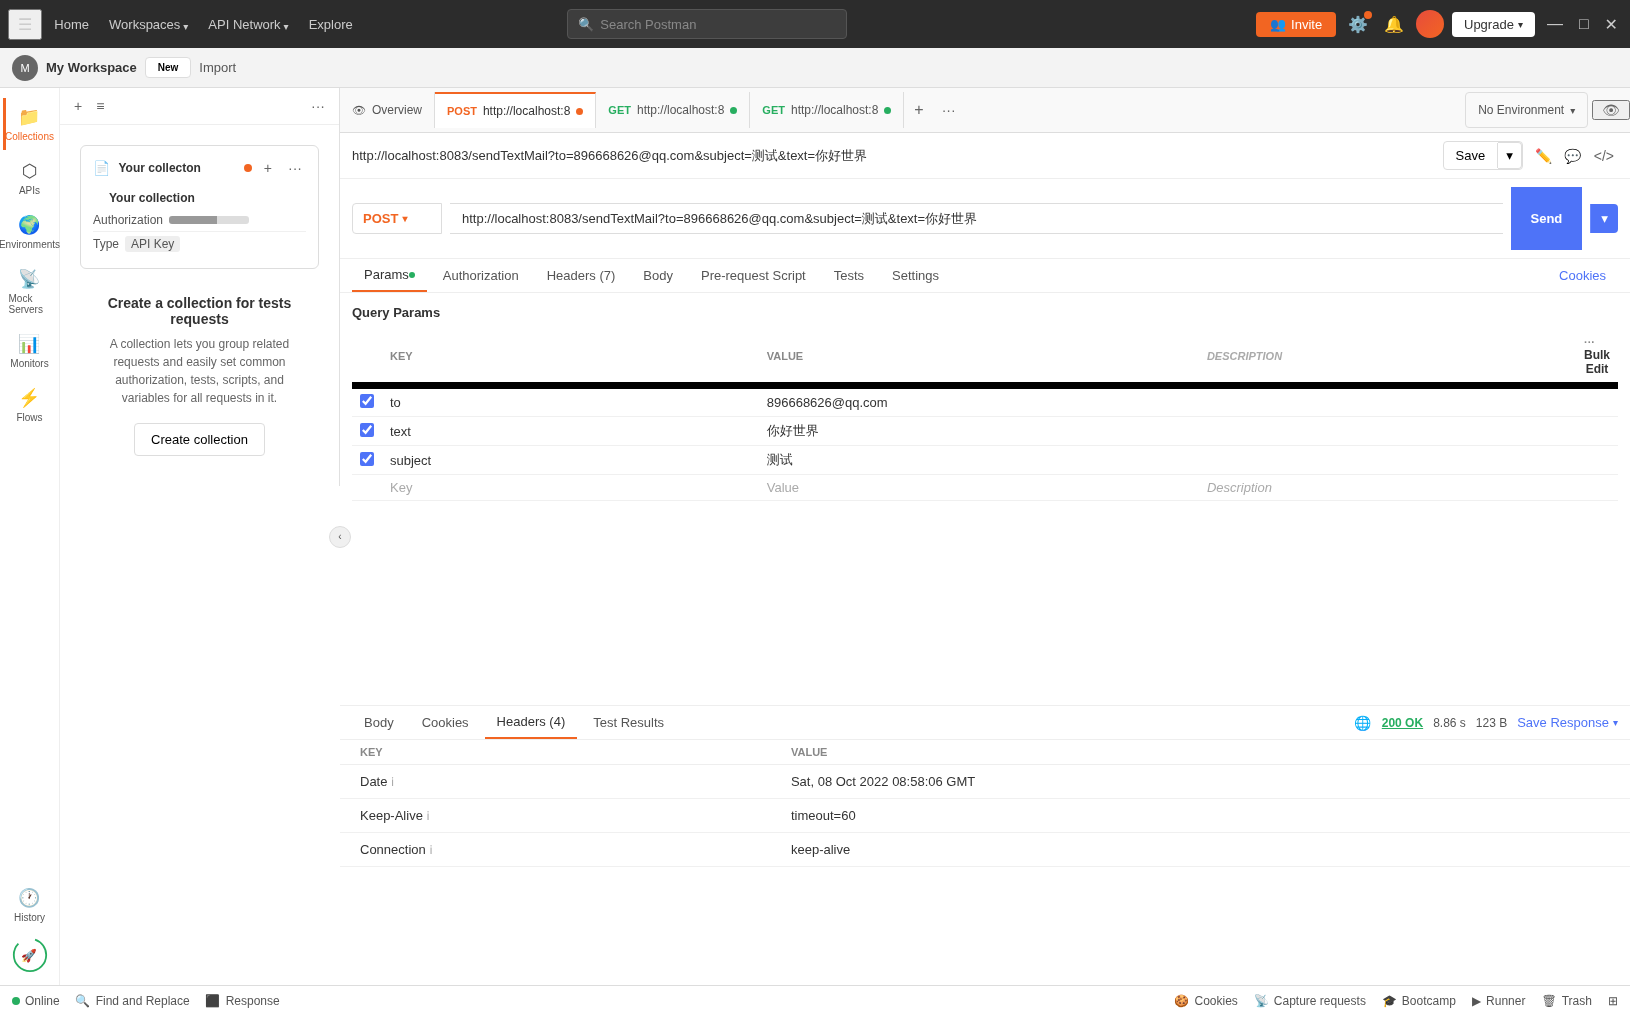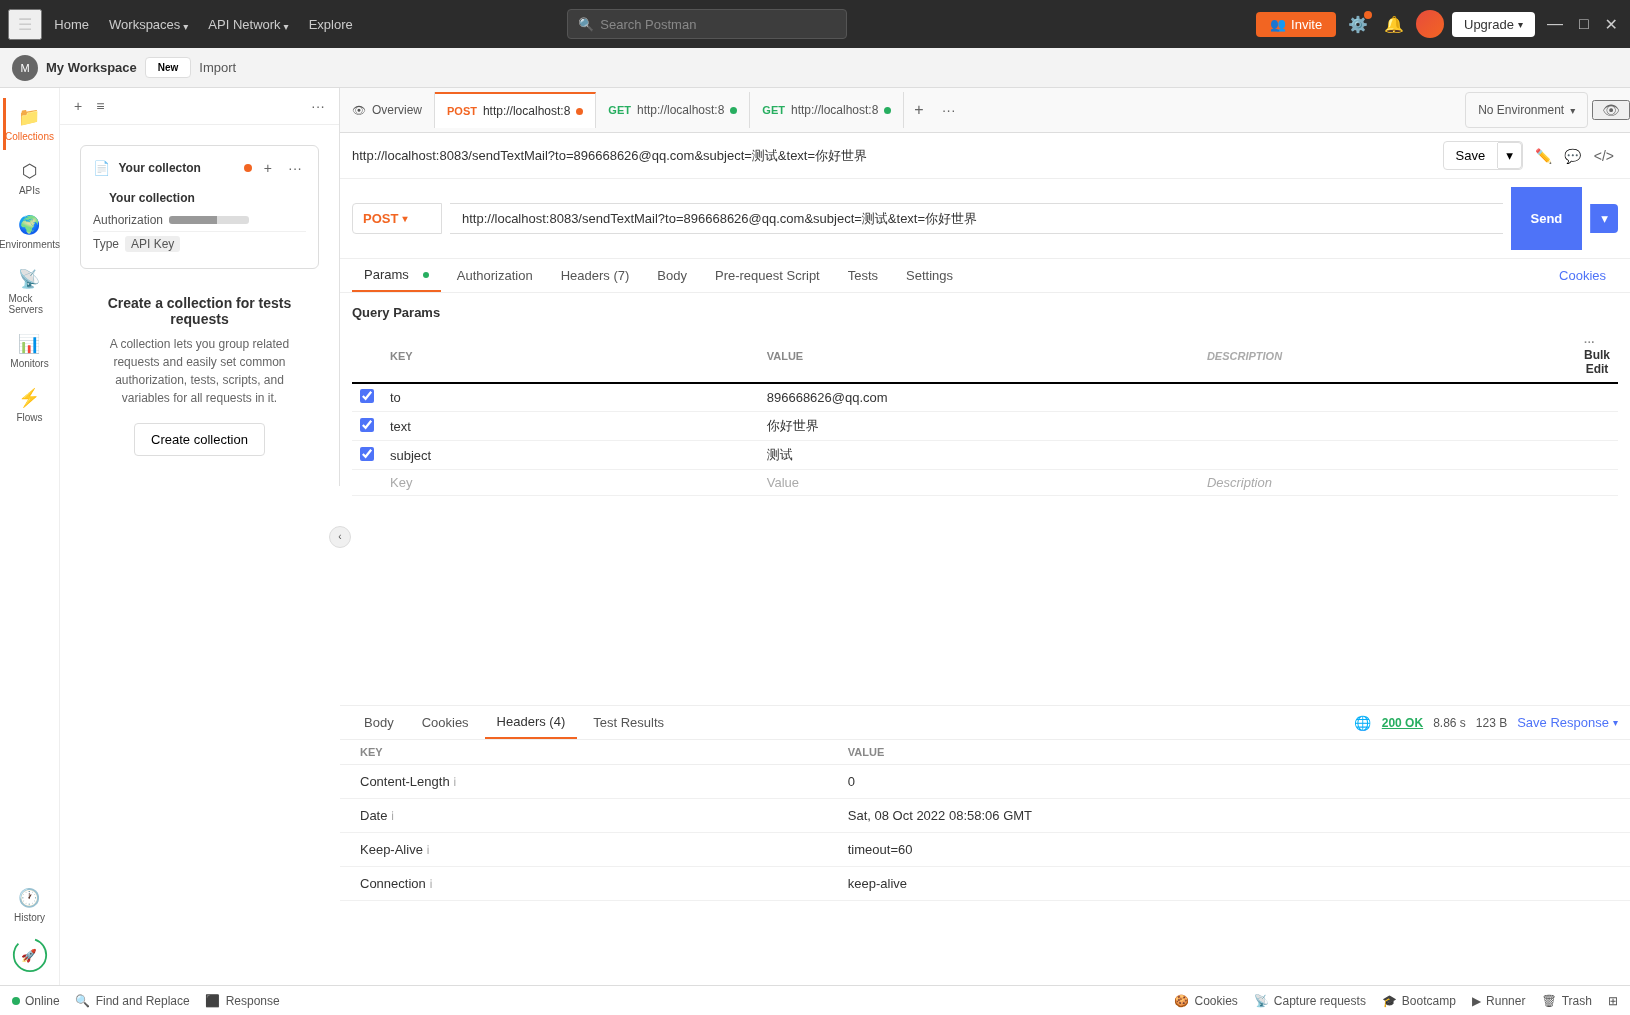--- a/index.html
+++ b/index.html
@@ -87,31 +87,31 @@
 
     
     .request-area { padding: 8px 12px; border-bottom: 1px solid #eee; display: flex; align-items: center; gap: 8px; background: #fff; }
     .method-select { background: #fff; border: 1px solid #ddd; border-radius: 4px 0 0 4px; padding: 7px 10px; cursor: pointer; font-size: 13px; font-weight: 600; color: #f26522; display: flex; align-items: center; gap: 4px; min-width: 90px; }
     .url-input { flex: 1; border: 1px solid #ddd; border-left: none; border-right: none; padding: 7px 12px; font-size: 13px; outline: none; color: #333; }
     .btn-send { background: #4e73f8; color: #fff; border: none; border-radius: 0; padding: 24px 20px; cursor: pointer; font-size: 13px; font-weight: 700; }
     .send-dropdown-btn { background: #4e73f8; color: #fff; border: none; border-left: 1px solid #6b8afb; border-radius: 0 4px 4px 0; padding: 7px 10px; cursor: pointer; }
 
     
     .request-tabs { display: flex; align-items: center; padding: 0 12px; border-bottom: 1px solid #eee; background: #fff; gap: 4px; }
-    .req-tab { padding: 8px 12px; cursor: pointer; font-size: 13px; color: #555; position: relative; display: flex; align-items: center; gap: 14px; }
+    .req-tab { padding: 8px 12px; cursor: pointer; font-size: 13px; color: #555; position: relative; display: flex; align-items: center; gap: 0; }
     .req-tab.active { color: #333; border-bottom: 2px solid #f26522; }
     .req-tab-dot { width: 6px; height: 6px; border-radius: 50%; background: #27ae60; }
     .req-tab-right { margin-left: auto; }
     .btn-cookies-link { background: none; border: none; cursor: pointer; color: #4e73f8; font-size: 13px; }
 
     
     .params-section { padding: 12px; flex: 1; overflow-y: auto; background: #fff; }
     .params-label { font-size: 13px; font-weight: 600; margin-bottom: 10px; }
     .params-table { width: 100%; border-collapse: collapse; }
-    .params-table th { text-align: left; font-size: 11px; font-weight: 600; color: #888; padding: 6px 8px; border-bottom: 2px solid #000000; }
+    .params-table th { text-align: left; font-size: 11px; font-weight: 600; color: #888; padding: 6px 8px; border-bottom: 7px solid #000000; }
     .params-table td { padding: 5px 8px; border-bottom: 1px solid #f0f0f0; font-size: 13px; vertical-align: middle; }
     .params-table .key-col { width: 30%; }
     .params-table .val-col { width: 35%; }
     .params-table .desc-col { width: 30%; color: #aaa; font-style: italic; }
     .checkbox-cell { width: 30px; }
     .cb { width: 14px; height: 14px; accent-color: #4e73f8; }
     .more-col { width: 40px; text-align: right; }
     .bulk-edit-btn { background: none; border: none; cursor: pointer; font-size: 12px; font-weight: 600; color: #333; }
     .key-placeholder { color: #aaa; }
     .val-placeholder { color: #aaa; }
@@ -436,27 +436,20 @@
       </div>
       <table class="response-table">
         <thead>
           <tr>
             <th>KEY</th>
             <th>VALUE</th>
           </tr>
         </thead>
         <tbody id="resp-tbody">
 
-        <tr>
-      <td>
-        <span class="key-text">Content-Length</span>
-        <span class="info-icon"> ℹ</span>
-      </td>
-      <td><span class="val-text">0</span></td>
-    </tr>
             <tr>
       <td>
         <span class="key-text">Date</span>
         <span class="info-icon"> ℹ</span>
       </td>
       <td><span class="val-text">Sat, 08 Oct 2022 08:58:06 GMT</span></td>
     </tr>
             <tr>
       <td>
         <span class="key-text">Keep-Alive</span>

